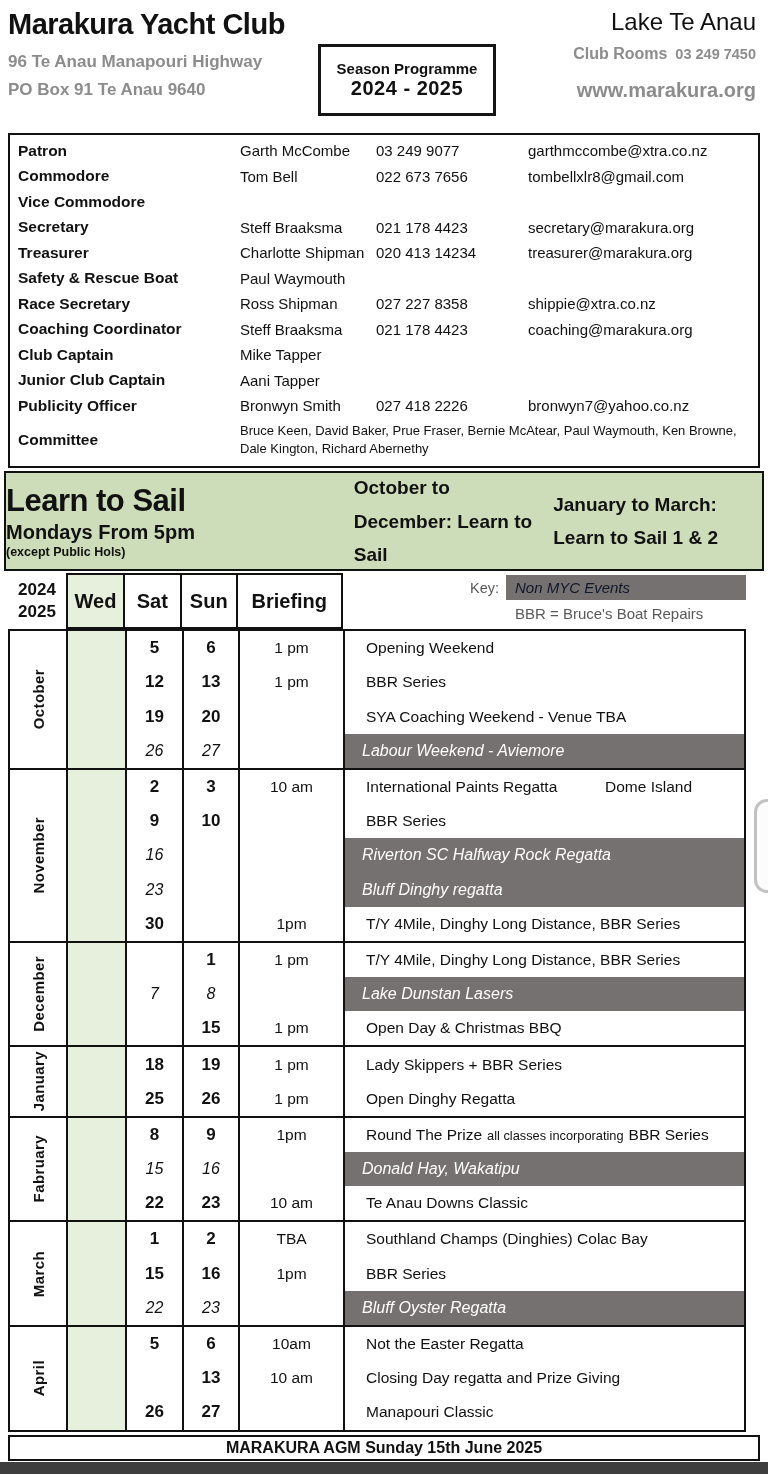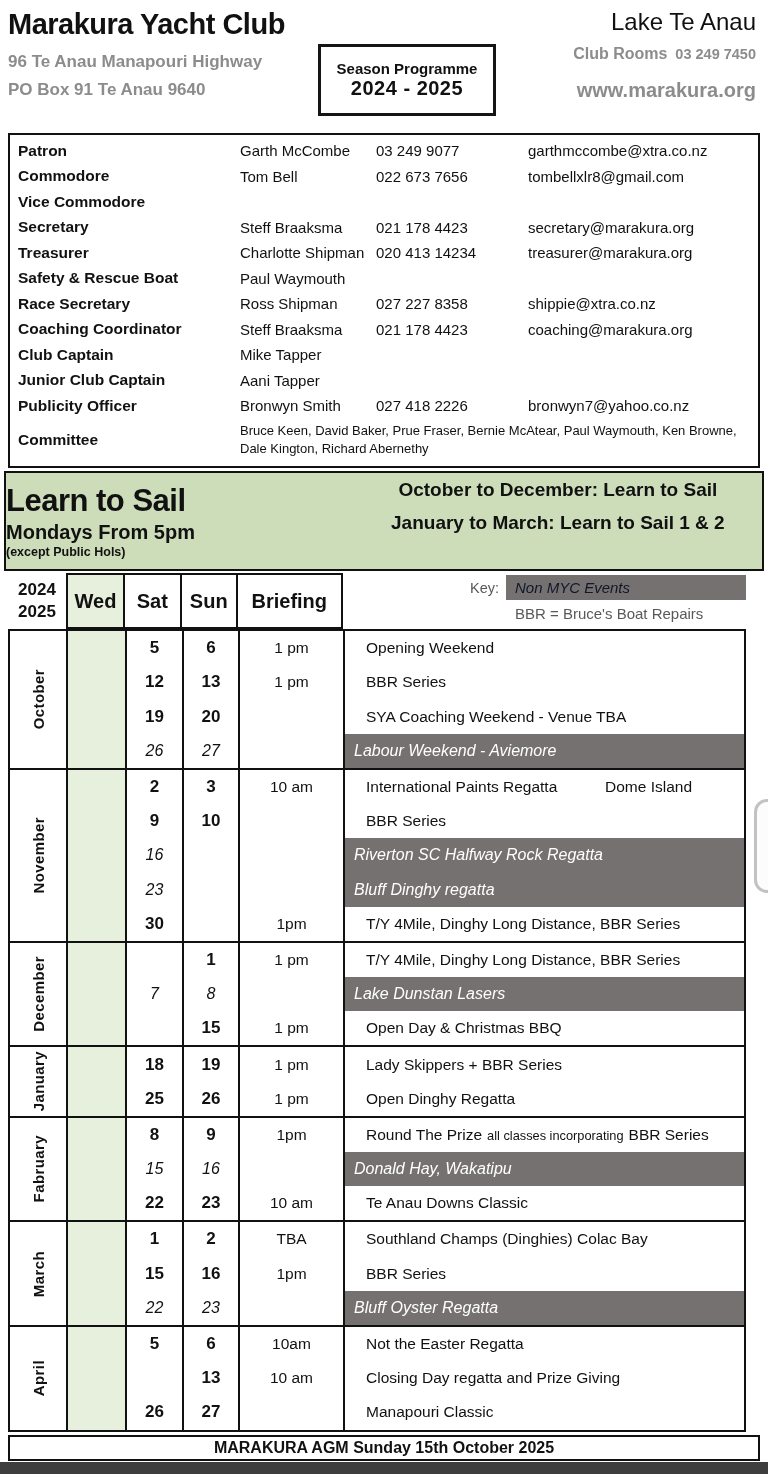--- a/index.html
+++ b/index.html
@@ -33,21 +33,21 @@
   .off-row.committee{height:auto;min-height:42px;grid-template-columns:230px 1fr;align-items:center}
   .off-row.committee .names{font-size:13px;line-height:1.45;padding:3px 14px 3px 0}
 
   
   .banner{margin:3px 4px 0 4px;height:100px;border:2px solid var(--ink);background:var(--green);
           display:flex;align-items:stretch}
   .ban-left{width:46%;display:flex;flex-direction:column;align-items:flex-start;justify-content:center}
   .ban-title{font-size:31px;font-weight:700;letter-spacing:-.5px}
   .ban-sub{font-size:20px;font-weight:700;margin-top:2px}
   .ban-note{font-size:12.5px;font-weight:700;margin-top:1px}
-  .ban-right{width:54%;display:flex;flex-direction:column;justify-content:flex-start;align-items:center;line-height:1.75}
+  .ban-right{width:54%;display:flex;flex-direction:row;justify-content:center;align-items:center;line-height:1.75}
   .ban-right div{font-size:19px;font-weight:700}
 
   
   .cal-header{margin:2px 0 0 8px;width:738px;height:56px;display:grid;
               grid-template-columns:58px 59px 57px 56px 105px 1fr}
   .years{display:flex;flex-direction:column;align-items:center;justify-content:center;
          font-weight:700;font-size:17px;line-height:1.3}
   .hcell{display:flex;align-items:center;justify-content:center;font-weight:700;font-size:20px;
          border:2.5px solid var(--ink);background:#fff;margin-left:-2.5px}
   .hcell.mon{background:var(--green-light);margin-left:0}
@@ -65,21 +65,21 @@
   .c{border-right:2px solid var(--ink)}
   .mcell{display:flex;align-items:center;justify-content:center}
   .vtext{writing-mode:vertical-rl;transform:rotate(180deg);font-weight:700;font-size:15px;letter-spacing:.4px}
   .moncell{background:var(--green-light)}
   .date{display:flex;align-items:center;justify-content:center;font-weight:700;font-size:17px}
   .date.it{font-weight:400;font-style:italic;font-size:16px}
   .brief{display:flex;align-items:center;justify-content:center;font-size:15.5px}
   .event{display:flex;align-items:center;font-size:15.5px;padding-left:21px}
   .event .right{margin-left:auto;padding-right:52px}
   .event .small{font-size:12.8px;padding:0 5px;align-self:center;padding-top:2px}
-  .event.hl{background:var(--gray);color:#fff;font-style:italic;font-size:16px;padding-left:9px}
+  .event.hl{background:var(--gray);color:#fff;font-style:italic;font-size:16px;padding-left:17px}
 
   
   .agm{margin:3px 8px 0 8px;height:26px;border:2px solid var(--ink);display:flex;align-items:center;
        justify-content:center;font-weight:700;font-size:16px}
 
   
   .bottom-strip{position:absolute;left:0;right:0;bottom:0;height:12px;background:#3e3e3e}
   .scroll-thumb{position:absolute;top:799px;right:-13px;width:27px;height:94px;background:#fcfcfc;
                 border:3px solid #c2c2c2;border-radius:13px}
 </style>
@@ -391,17 +391,17 @@
         </div>
         <div class="c date">26</div>
         <div class="c date">27</div>
         <div class="c brief"></div>
         <div class="event">
           <span>Manapouri Classic</span>
         </div>
       </div>
     </div>
 
-  <div class="agm">MARAKURA AGM Sunday 15th October 2025</div>
+  <div class="agm">MARAKURA AGM Sunday 15th June 2025</div>
 
   <div class="bottom-strip"></div>
   <div class="scroll-thumb"></div>
 </div>
 
 </body></html>

